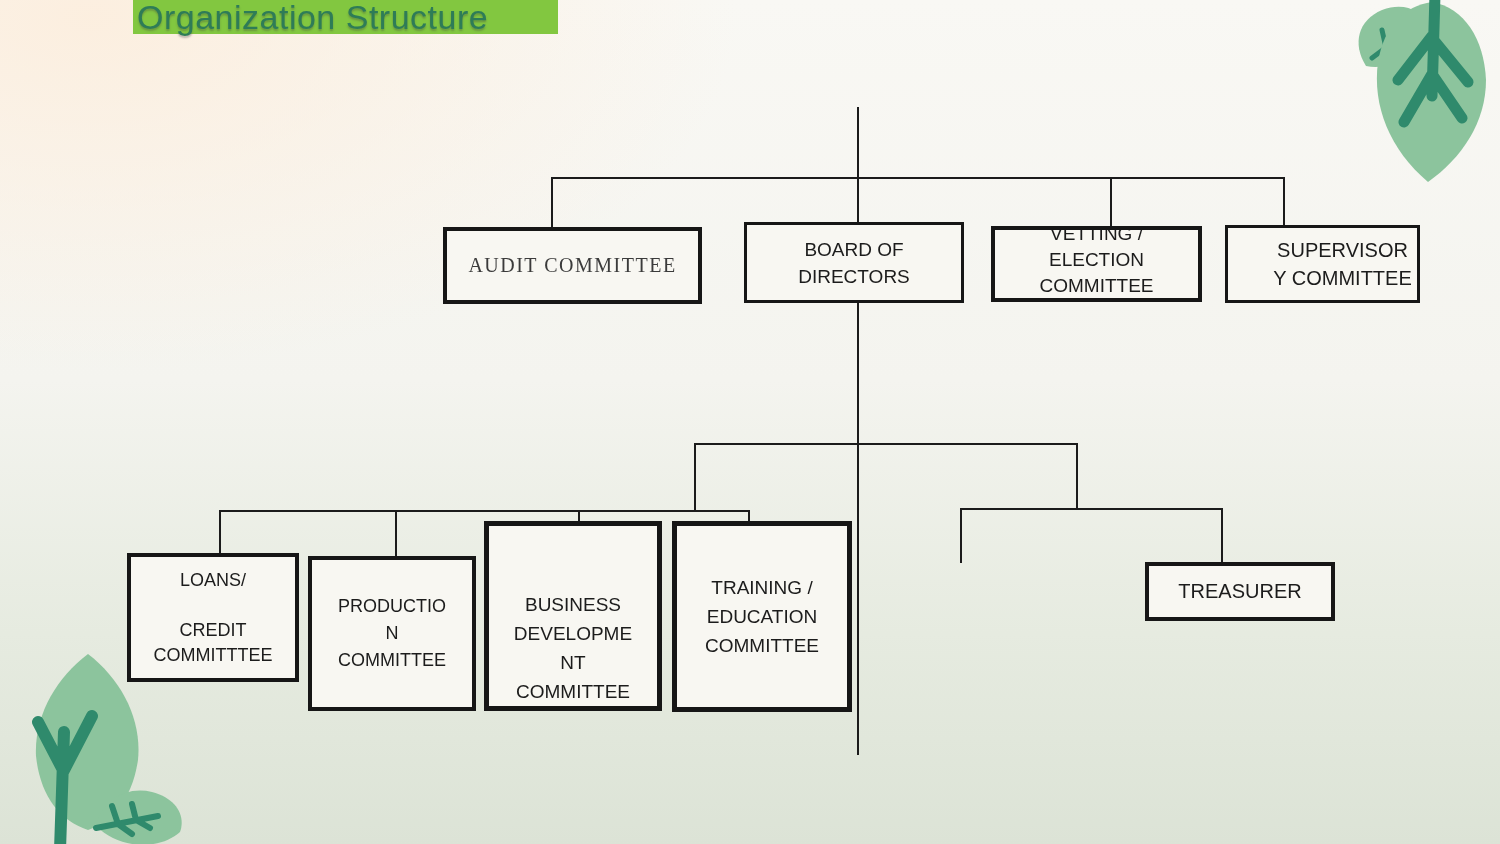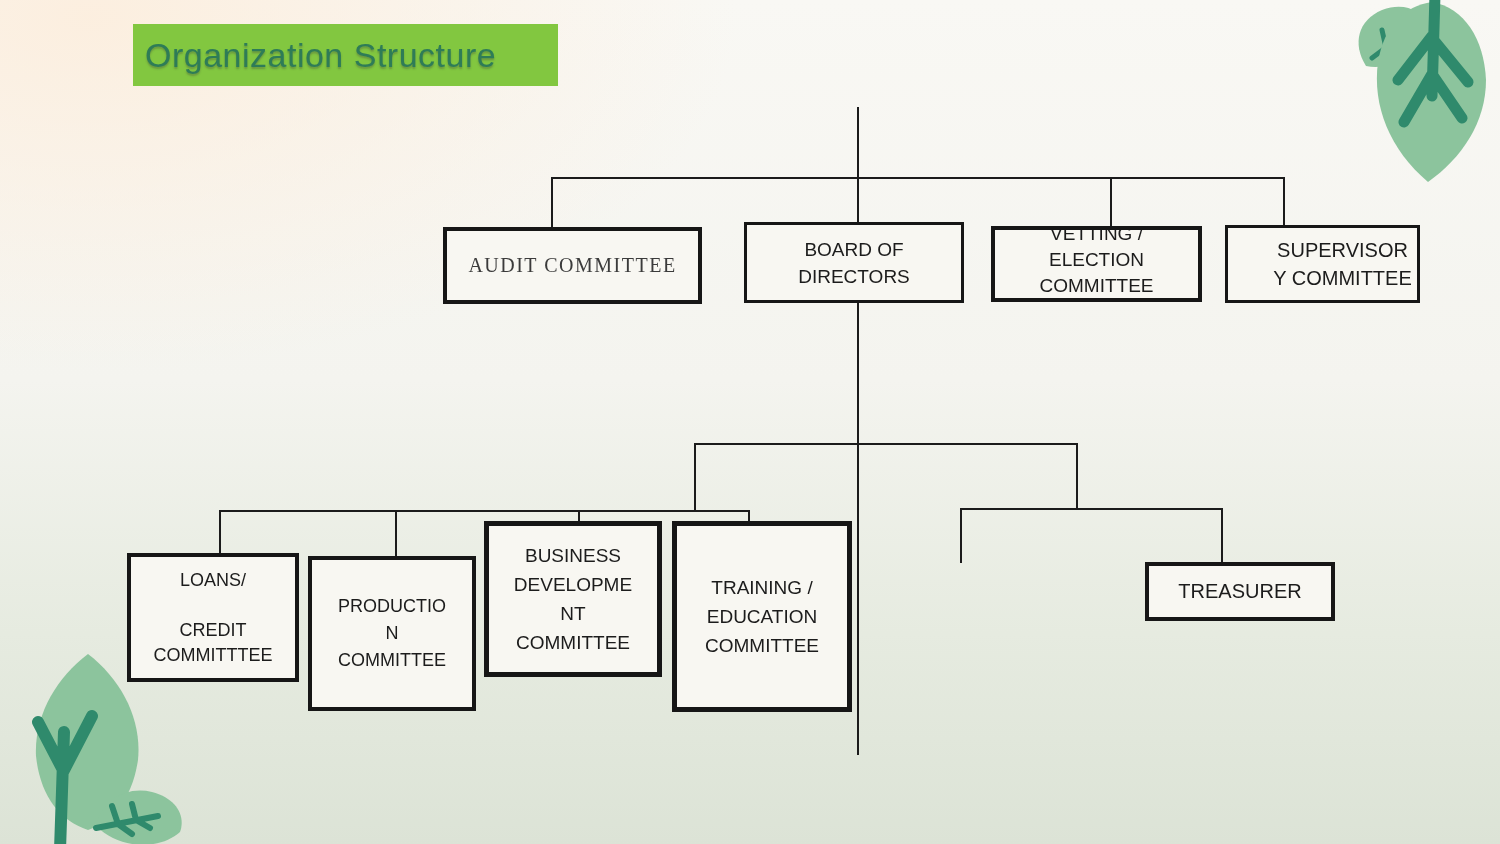--- a/index.html
+++ b/index.html
@@ -4,42 +4,42 @@
 <style>
   html,body{margin:0;padding:0;}
   .stage{
     position:relative;width:1500px;height:844px;overflow:hidden;
     font-family:"Liberation Sans",sans-serif;
     background:
       radial-gradient(ellipse 950px 520px at 6% 2%, rgba(252,238,222,.95), rgba(252,238,222,0) 68%),
       linear-gradient(180deg,#f9f8f4 0%,#f4f4ef 45%,#e6ebe0 75%,#dce3d6 100%);
   }
   .title-highlight{
-    position:absolute;left:133px;top:24px;width:425px;height:62px;
-    background:#82c740;display:flex;align-items:center;padding-left:12px;box-sizing:border-box;
+    position:absolute;left:133px;top:0;width:425px;height:34px;
+    background:#82c740;display:flex;align-items:center;padding-left:4px;box-sizing:border-box;
   }
   .title-text{
     font-size:34px;color:#2e7c57;letter-spacing:.5px;
     text-shadow:0 2px 2px rgba(60,60,60,.35);white-space:nowrap;
   }
   .node{
     position:absolute;background:#f8f7f2;border:4px solid #161616;
     display:flex;align-items:center;justify-content:center;text-align:center;
     color:#1c1c1c;box-sizing:border-box;
   }
   .node-text{width:100%;}
   .n-ga{left:628px;top:53px;width:417px;height:54px;border-width:3px;font-weight:bold;font-size:24px;letter-spacing:.5px;}
   .n-audit{left:443px;top:227px;width:259px;height:77px;font-size:20px;letter-spacing:1.5px;color:#3b3b3b;font-family:Liberation Serif, serif;}
   .n-board{left:744px;top:222px;width:220px;height:81px;border-width:3px;font-size:19px;line-height:27px;}
   .n-vetting{left:991px;top:226px;width:211px;height:76px;font-size:19px;line-height:26px;overflow:hidden;}
   .n-vetting .node-text{margin-top:-9px;}
   .n-supervisory{left:1225px;top:225px;width:195px;height:78px;border-width:3px;font-size:20px;line-height:28px;padding-left:40px;}
   .n-loans{left:127px;top:553px;width:172px;height:129px;font-size:18px;line-height:25px;}
   .n-production{left:308px;top:556px;width:168px;height:155px;font-size:18px;line-height:27px;}
-  .n-business{left:484px;top:521px;width:178px;height:156px;border-width:5px;font-size:19px;line-height:29px;}
+  .n-business{left:484px;top:521px;width:178px;height:190px;border-width:5px;font-size:19px;line-height:29px;align-items:flex-end;}
   .n-training{left:672px;top:521px;width:180px;height:191px;border-width:5px;font-size:19px;line-height:29px;}
   .n-secretary{left:895px;top:563px;width:180px;height:57px;font-size:20px;}
   .n-treasurer{left:1145px;top:562px;width:190px;height:59px;font-size:20px;}
   .n-management{left:744px;top:755px;width:240px;height:69px;font-size:19px;line-height:27px;}
   .vl,.hl{position:absolute;background:#1b1b1b;}
   .vl{width:2px;}
   .hl{height:2px;}
   .leaf{position:absolute;}
   .leaf-tr{right:0;top:0;width:150px;height:186px;}
   .leaf-bl{left:0;top:648px;width:215px;height:196px;}

